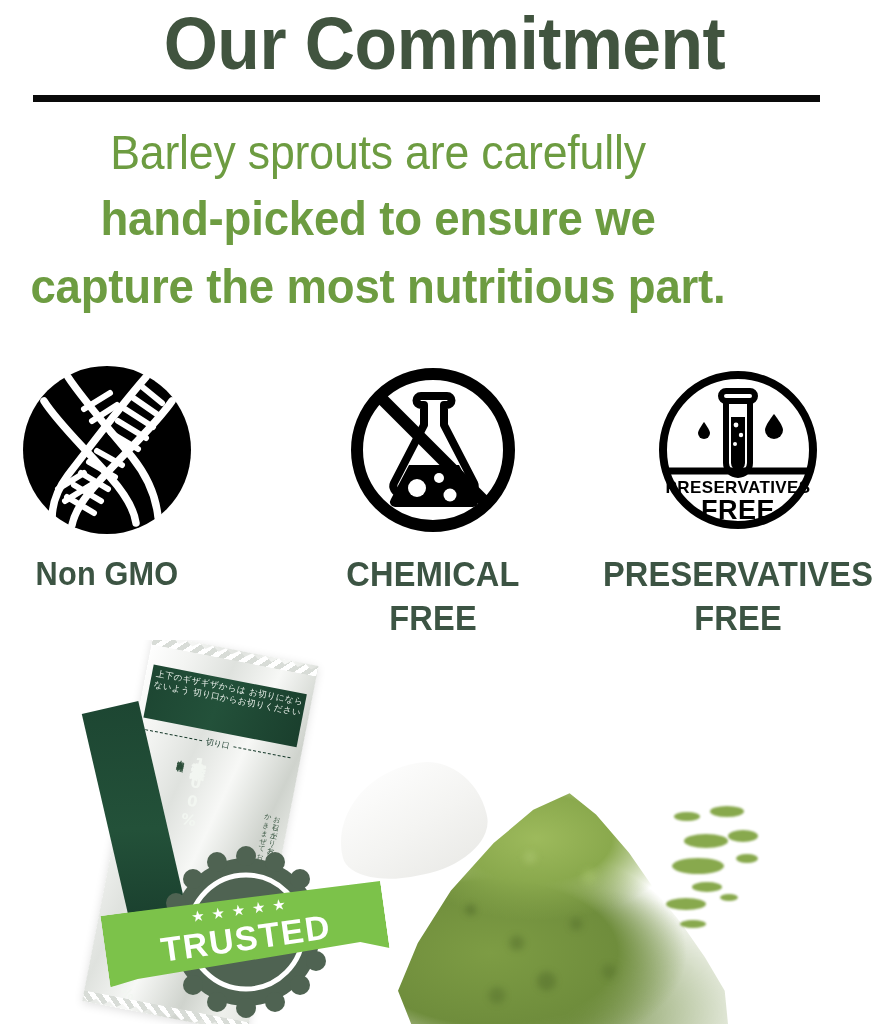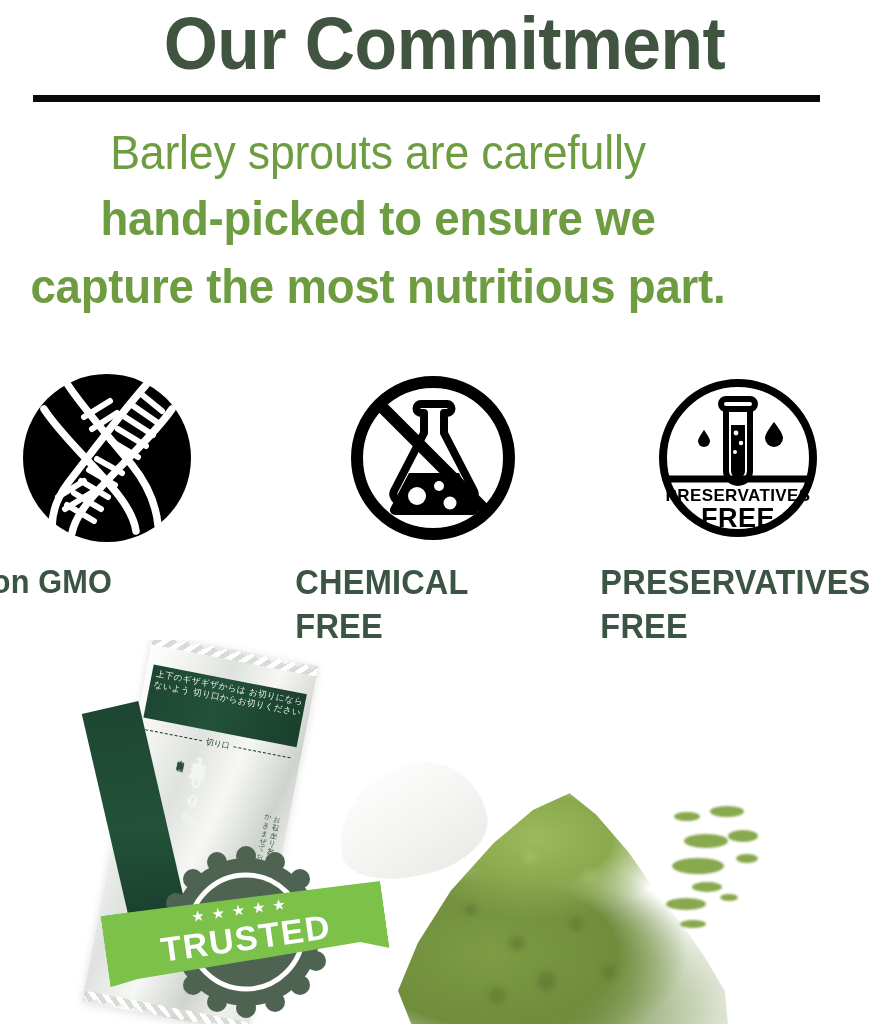--- a/index.html
+++ b/index.html
@@ -29,21 +29,21 @@
     display:block;color:#6d9c41;
     font-family:"Liberation Sans", sans-serif;
     transform:scaleX(0.93);transform-origin:50% 50%;
   }
   .sub-line.l1{font-size:48px;line-height:62px;font-weight:400;letter-spacing:-0.2px;}
   .sub-line.l2{font-size:49px;line-height:68px;font-weight:700;letter-spacing:-0.2px;}
   .sub-line.l3{font-size:49px;line-height:68px;font-weight:700;letter-spacing:-0.2px;}
 
   
   .badges{position:absolute;left:0;top:360px;width:889px;height:300px;}
-  .badge-col{position:absolute;top:8px;width:296px;text-align:left;}
+  .badge-col{position:absolute;top:0;width:296px;text-align:center;}
   .badge-col.c1{left:-41px;}
   .badge-col.c2{left:285px;}
   .badge-col.c3{left:590px;}
   .badge-art{height:180px;display:flex;align-items:center;justify-content:center;}
   .badge-label{
     margin-top:12px;color:#3c5443;font-weight:700;
     font-family:"Liberation Sans", sans-serif;
     font-size:35px;line-height:44px;letter-spacing:0.2px;
     transform:scaleX(0.93);transform-origin:50% 0;
     white-space:pre-line;

